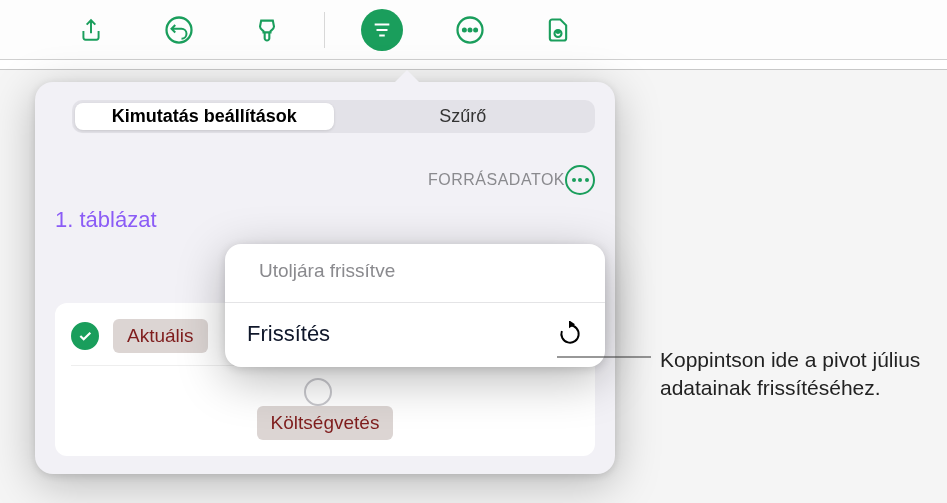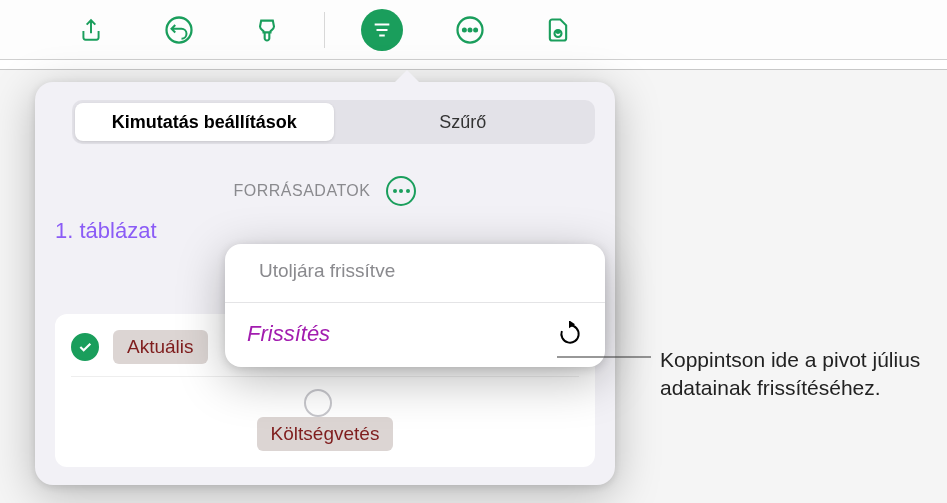--- a/index.html
+++ b/index.html
@@ -71,46 +71,45 @@
       height: 0;
       border-left: 14px solid transparent;
       border-right: 14px solid transparent;
       border-bottom: 14px solid #f2f1f6;
     }
     .segmented {
       display: flex;
       background: #e3e2e8;
       border-radius: 10px;
       padding: 3px;
-      height: 44px;
+      height: 33px;
       margin-left: 17px;
     }
     .segment {
       flex: 1;
       display: flex;
       align-items: center;
       justify-content: center;
       border-radius: 8px;
       font-size: 18px;
       color: #333;
       cursor: pointer;
     }
     .segment.active {
       background: #fff;
       font-weight: 600;
       color: #000;
       box-shadow: 0 1px 3px rgba(0,0,0,0.12);
     }
     .section-header {
       display: flex;
-      justify-content: center;
+      justify-content: flex-end;
       align-items: center;
       margin-top: 32px;
       margin-bottom: 12px;
-      gap: 16px;
     }
     .section-label {
       text-transform: uppercase;
       color: #8a8a8e;
       font-size: 16px;
       letter-spacing: 0.5px;
     }
     .more-circle {
       width: 30px;
       height: 30px;
@@ -198,22 +197,21 @@
     }
     .refresh-row {
       display: flex;
       align-items: center;
       justify-content: space-between;
       padding: 18px 22px 20px 22px;
       cursor: pointer;
     }
     .refresh-label {
       font-size: 22px;
-      color: #a21caf;
-      font-style: italic;
+      color: #0f172a;
     }
     .callout {
       position: absolute;
       top: 346px;
       left: 660px;
       width: 270px;
     }
     .callout-text {
       font-size: 21px;
       color: #222;

